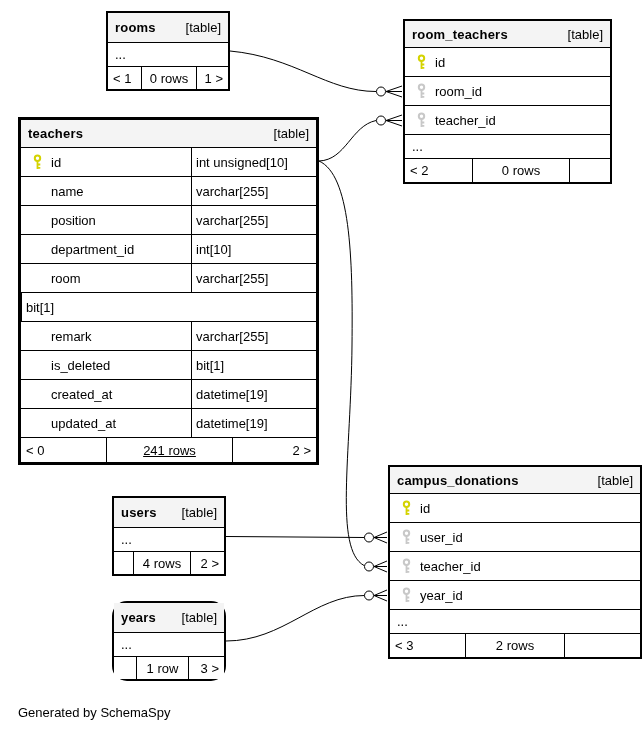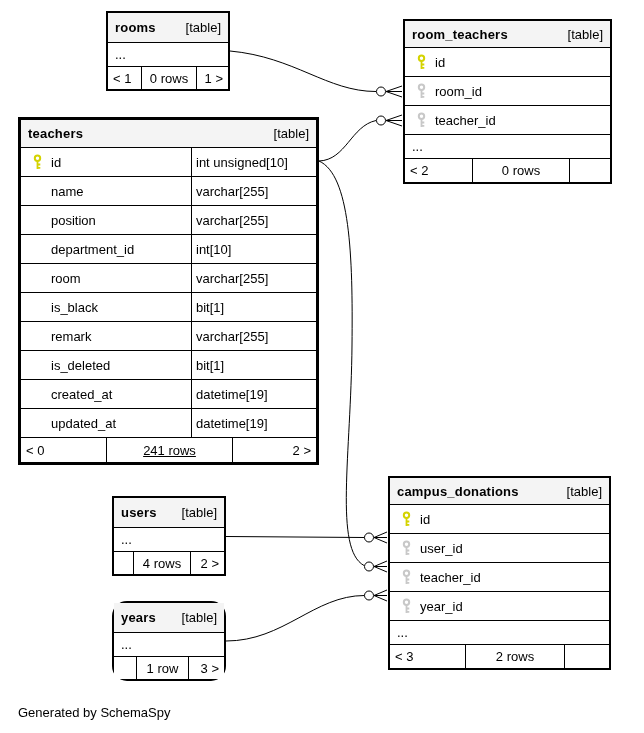--- a/index.html
+++ b/index.html
@@ -160,24 +160,20 @@
     <div class="ttype">int[10]</div>
   </div>
   <div class="trow">
     <div class="tleft">
         <span class="keyic"></span>
         <span class="cname">room</span>
       </div>
     <div class="ttype">varchar[255]</div>
   </div>
   <div class="trow">
-    <div class="tleft">
-        <span class="keyic"></span>
-        <span class="cname">is_black</span>
-      </div>
     <div class="ttype">bit[1]</div>
   </div>
   <div class="trow">
     <div class="tleft">
         <span class="keyic"></span>
         <span class="cname">remark</span>
       </div>
     <div class="ttype">varchar[255]</div>
   </div>
   <div class="trow">
@@ -231,21 +227,21 @@
   <div class="ellip">
     <span>...</span>
   </div>
   <div class="ftr">
     <div class="fc l" style="width:23px;"></div>
     <div class="fc m" style="width:52px;">1 row</div>
     <div class="fc r">3 &gt;</div>
   </div>
 </div>
 
-<div class="tbl" style="left:388px; top:476px; width:223px;">
+<div class="tbl" style="left:388px; top:465px; width:254px;">
   <div class="hdr h27">
     <span class="nm">campus_donations</span>
     <span class="tag">[table]</span>
   </div>
   <div class="crow">
     <svg class="keyic pk" viewBox="0 0 11 16">
         <circle cx="5.5" cy="4.2" r="2.7" fill="none" stroke="currentColor" stroke-width="2"></circle>
         <path d="M5.5 6.9 V15 M5.5 10.5 H8.3 M5.5 13.8 H8.3" fill="none" stroke="currentColor" stroke-width="1.8"></path>
       </svg>
     <span class="cname">id</span>

